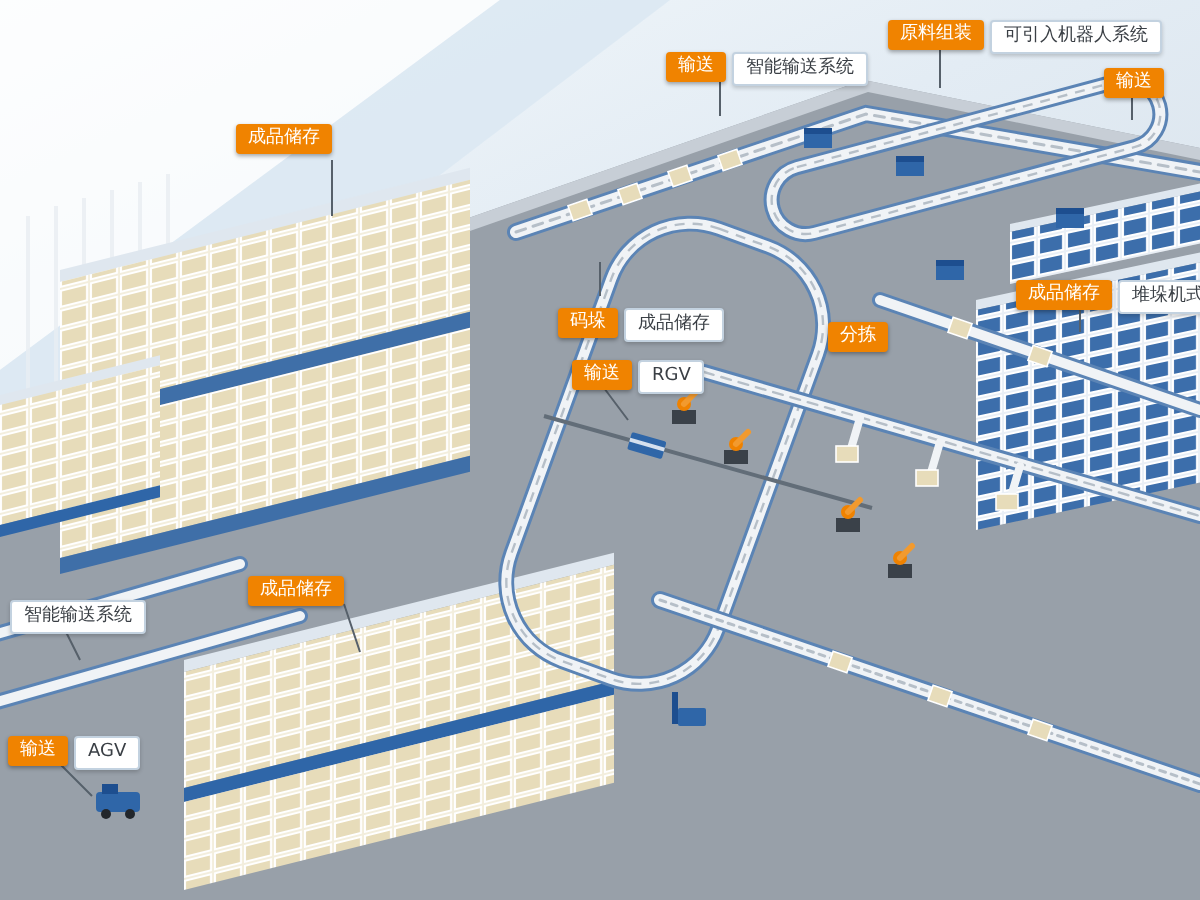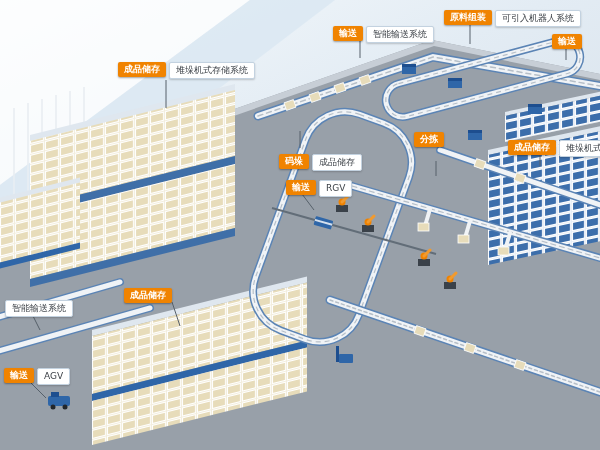--- a/index.html
+++ b/index.html
@@ -5,33 +5,33 @@
   html,body{margin:0;padding:0;background:#ffffff;}
   #stage{
     position:relative;width:600px;height:450px;overflow:hidden;
     background:linear-gradient(155deg,#f6fafc 0%,#e3ecf4 35%,#ccd7e1 100%);
     font-family:"DejaVu Sans","Liberation Sans",sans-serif;
   }
   #stage svg.scene{position:absolute;left:0;top:0;}
   .lbl{position:absolute;display:flex;align-items:flex-start;z-index:10;white-space:nowrap;}
   .tag{
     background:#f08300;color:#ffffff;font-size:9px;line-height:11px;
-    padding:2px 6px;border-radius:2px;box-shadow:0 1px 2px rgba(0,0,0,.35);font-weight:bold;
+    padding:2px 6px;border-radius:2px;box-shadow:0 1px 2px rgba(0,0,0,.35);
   }
   .desc{
     background:#ffffff;color:#3a3f45;font-size:9px;line-height:11px;
     padding:2px 6px;margin-left:3px;border-radius:2px;
     border:1px solid #c3d2e0;box-shadow:0 1px 2px rgba(0,0,0,.2);
   }
   #lb0{left:118px;top:62px;}
   #lb1{left:333px;top:26px;}
   #lb2{left:444px;top:10px;}
   #lb3{left:552px;top:34px;}
   #lb4{left:279px;top:117px;margin-top:37px;}
-  #lb5{left:414px;top:132px;}
+  #lb5{left:414px;top:161px;}
   #lb6{left:508px;top:140px;}
   #lb7{left:286px;top:180px;}
   #lb8{left:124px;top:288px;}
   #lb9{left:2px;top:300px;}
   #lb10{left:4px;top:368px;}
 </style>
 </head>
 <body>
 
 <div id="stage">
@@ -214,21 +214,20 @@
       <circle cx="17" cy="11" r="2.5" fill="#22262b"></circle>
     </g>
 
     <g stroke="#56606a" stroke-width="1" fill="none">
       <path d="M166,80 L166,108 M360,40 L360,58 M470,24 L470,44 M566,48 L566,60 M300,131 L300,148 M436,161 L436,176 M540,154 L540,166 M302,194 L314,210 M172,302 L180,326 M32,314 L40,330 M30,382 L46,398"></path>
     </g>
   </svg>
 
   <div class="lbl" id="lb0">
     <span class="tag">成品储存</span>
-    <span class="desc">堆垛机式存储系统</span>
   </div>
   <div class="lbl" id="lb1">
     <span class="tag">输送</span>
     <span class="desc">智能输送系统</span>
   </div>
   <div class="lbl" id="lb2">
     <span class="tag">原料组装</span>
     <span class="desc">可引入机器人系统</span>
   </div>
   <div class="lbl" id="lb3">

